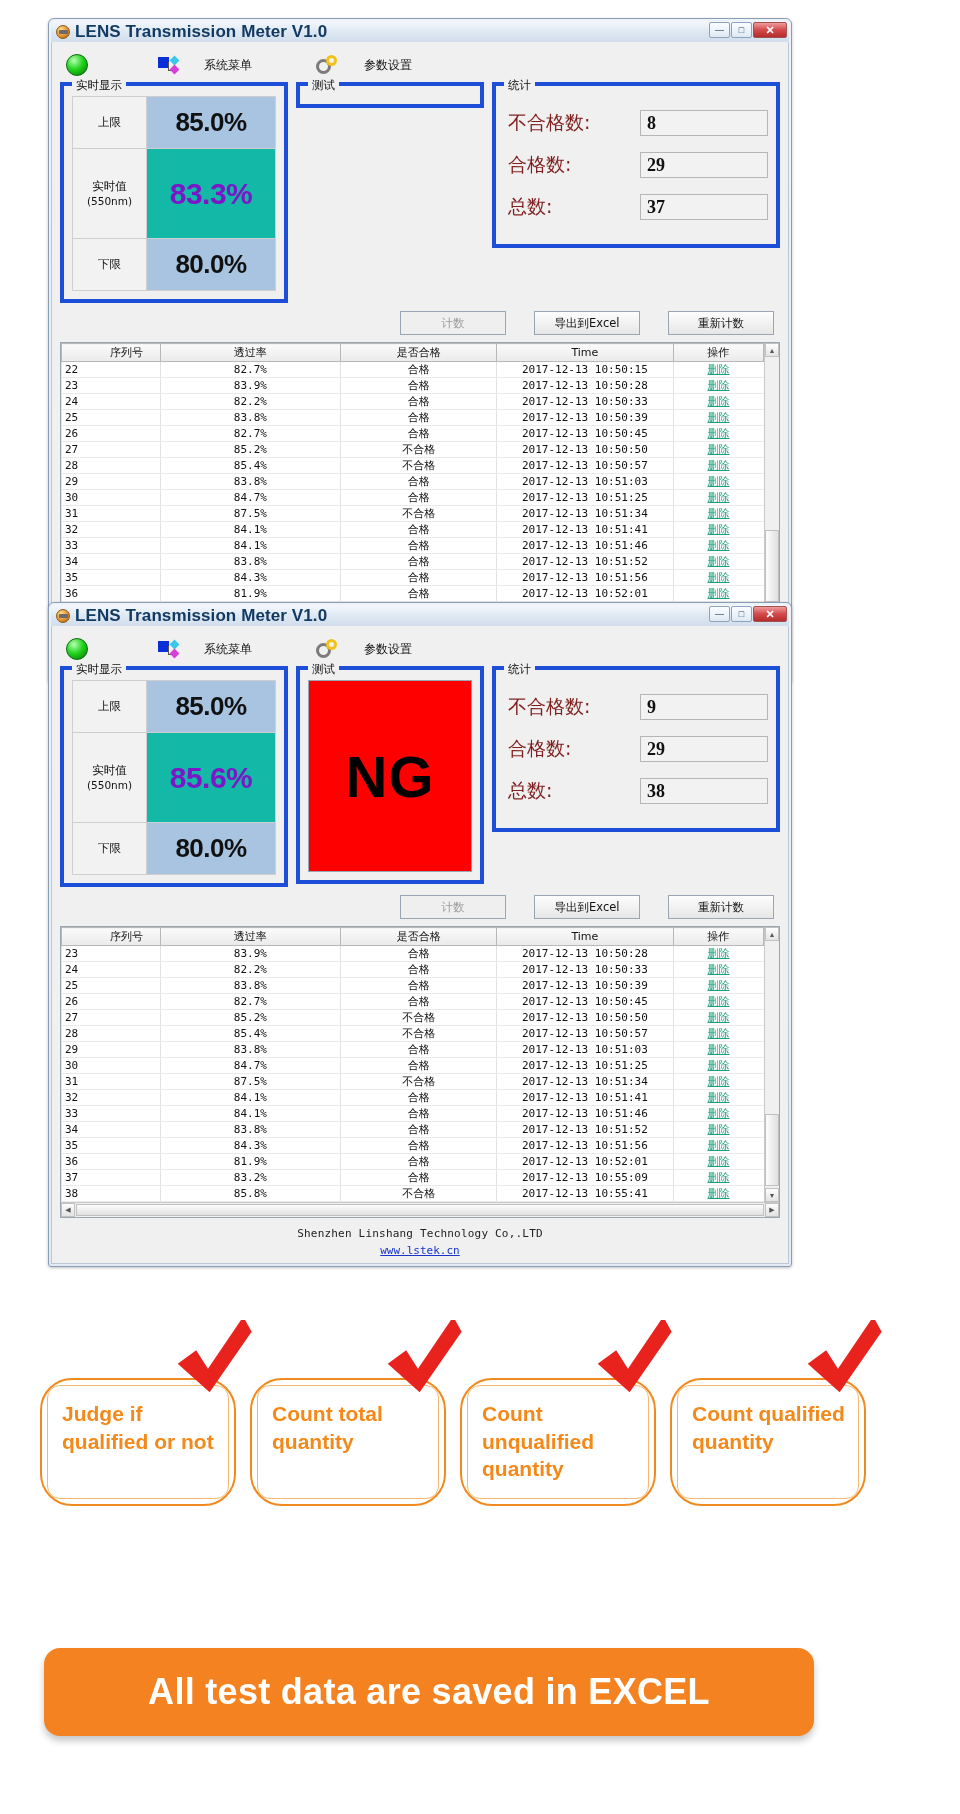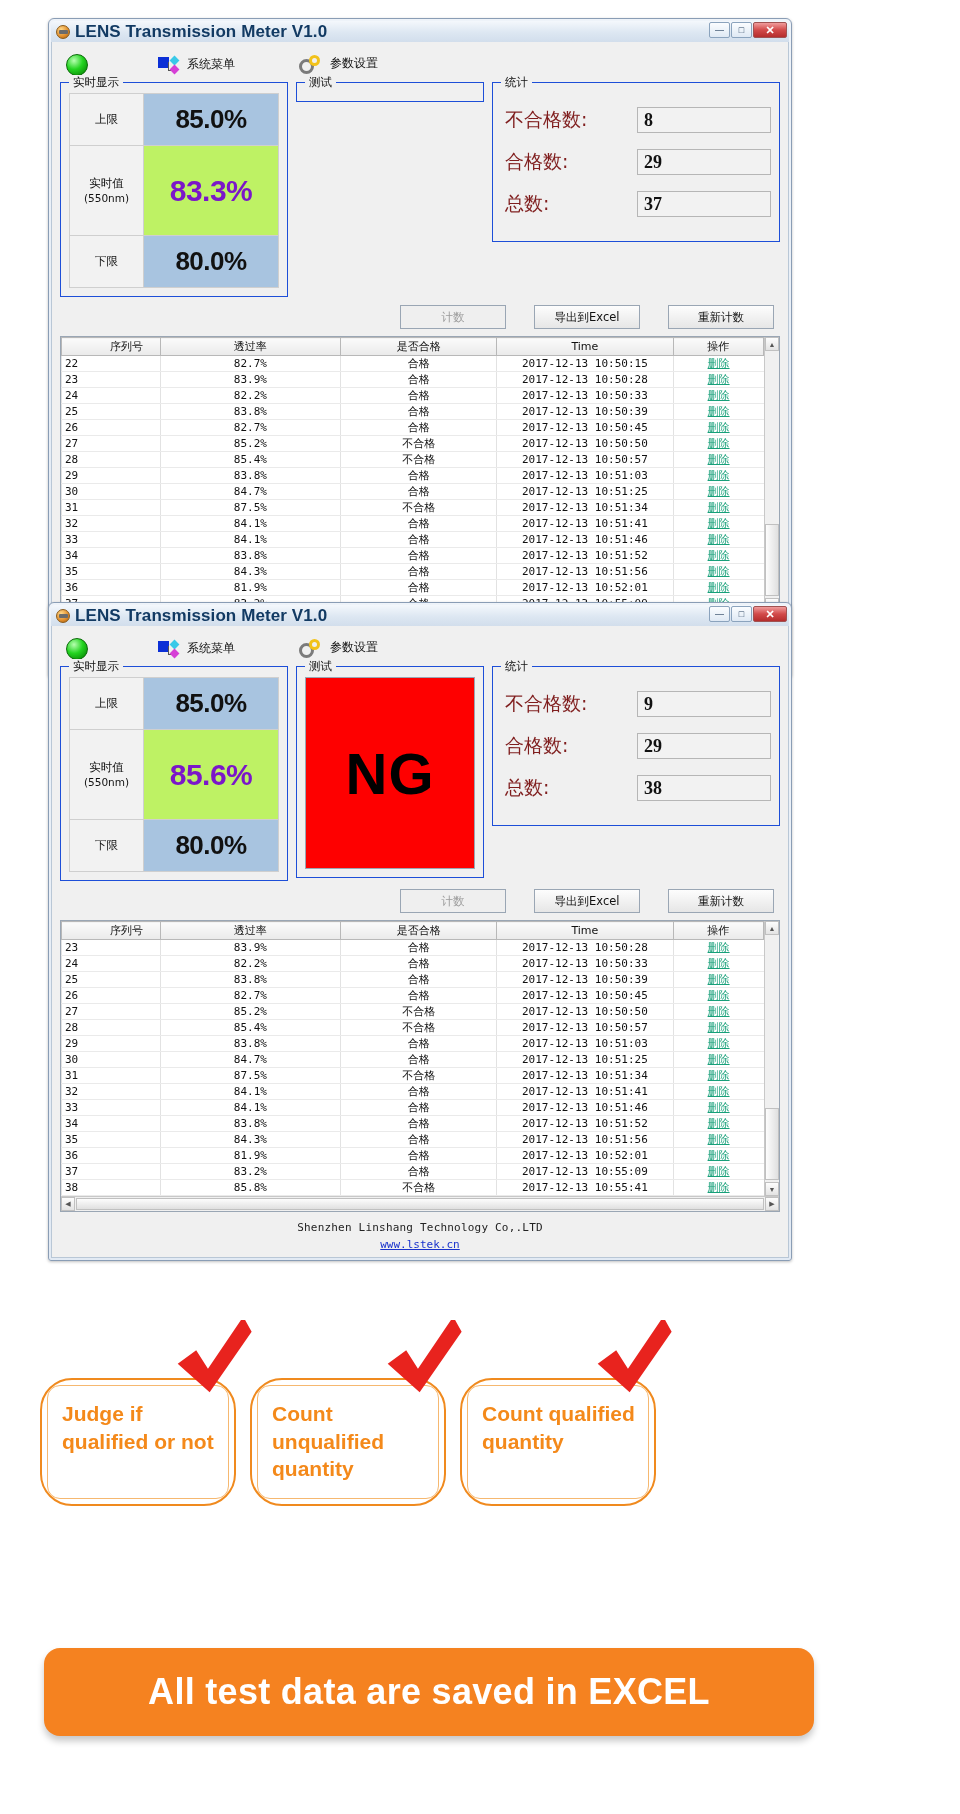--- a/index.html
+++ b/index.html
@@ -65,21 +65,21 @@
     padding: 6px 8px 4px 8px;
   }
 
   
   .toolbar { height: 34px; display: flex; align-items: center; gap: 0; padding-left: 6px; }
   .led {
     width: 22px; height: 22px; border-radius: 50%;
     background: radial-gradient(circle at 35% 28%, #b6ffb0, #24d421 45%, #0a8f08 85%);
     border: 1px solid #0a6b08;
   }
-  .tb-item { display: flex; align-items: flex-start; gap: 7px; cursor: default; }
+  .tb-item { display: flex; align-items: center; gap: 24px; cursor: default; }
   .tb-item.menu { margin-left: 70px; }
   .tb-item.params { margin-left: 64px; }
   .tb-label { font-size: 12px; color: #111; font-family: "DejaVu Sans", sans-serif; }
   .ico-sys { position: relative; width: 22px; height: 18px; }
   .ico-sys .sq { position:absolute; left:0; top:1px; width:11px; height:11px; background:#0b2fd6; }
   .ico-sys .arm { position:absolute; left:10px; top:6px; width:1px; height:9px; background:#555; }
   .ico-sys .arm2{ position:absolute; left:10px; top:14px; width:5px; height:1px; background:#555; }
   .ico-sys .d1 { position:absolute; left:13px; top:1px; width:7px; height:7px; background:#39c9e8; transform:rotate(45deg); }
   .ico-sys .d2 { position:absolute; left:13px; top:10px; width:7px; height:7px; background:#d63fd6; transform:rotate(45deg); }
   .ico-gear { position: relative; width: 24px; height: 20px; }
@@ -87,39 +87,39 @@
     position:absolute; left:0; top:4px; width:15px; height:15px; border-radius:50%;
     border:3px solid #7b7b7b; background:#f0f0f0;
   }
   .ico-gear .g2 {
     position:absolute; left:10px; top:0px; width:11px; height:11px; border-radius:50%;
     border:3px solid #f2c21a; background:#f0f0f0;
   }
 
   
   .row-main { display: flex; gap: 8px; align-items: flex-start; }
-  .gbox { position: relative; border: 1px solid #1d4ed8; padding: 10px 8px 8px 8px; background: #f0f0f0; }
+  .gbox { position: relative; border: 4px solid #1d4ed8; padding: 10px 8px 8px 8px; background: #f0f0f0; }
   .gbox > .legend {
     position: absolute; top: -8px; left: 8px; background: #f0f0f0;
     padding: 0 4px; font-size: 11.5px; color: #111;
     font-family: "DejaVu Sans", sans-serif;
   }
 
   .g-realtime { width: 228px; }
   .rt-table { width: 100%; border-collapse: collapse; background: #fff; border: 1px solid #b0b0b0; }
   .rt-table td { border: 1px solid #cfcfcf; padding: 0; }
   .rt-lab {
     width: 74px; text-align: center; font-size: 11.5px; color: #111;
     background: #f2f2f2; font-family: "DejaVu Sans", sans-serif; line-height: 1.35;
     padding: 4px 2px;
   }
   .rt-lab .sub { font-size: 10.5px; }
   .rt-val { text-align: center; font-weight: bold; letter-spacing: -0.5px; }
   .rt-hi, .rt-lo { background: #a8c4e0; height: 52px; font-size: 26px; color: #111; }
-  .rt-now { background: #bef264; height: 90px; font-size: 30px; color: #7b16c9; }
+  .rt-now { background: #14b8a6; height: 90px; font-size: 30px; color: #7b16c9; }
 
   .g-test { width: 188px; }
   .test-box {
     height: 192px; border: 1px solid #9aa6b4;
     display: flex; align-items: center; justify-content: center;
     font-weight: bold; color: #000; letter-spacing: 1px;
   }
   .test-box.pass { background: #00f000; font-size: 58px; }
   .test-box.ng   { background: #fe0000; font-size: 58px; }
 
@@ -696,20 +696,26 @@
     <div class="co-box">
       <svg class="tick" viewBox="0 0 100 100">
         <path d="M8,52 L30,36 L44,58 L86,-4 L96,14 L46,86 Z" fill="#e8231e"></path>
       </svg>
       <div class="co-text">Judge if qualified or not</div>
     </div>
     <div class="co-box">
       <svg class="tick" viewBox="0 0 100 100">
         <path d="M8,52 L30,36 L44,58 L86,-4 L96,14 L46,86 Z" fill="#e8231e"></path>
       </svg>
+      <div class="co-text">Count total quantity</div>
+    </div>
+    <div class="co-box">
+      <svg class="tick" viewBox="0 0 100 100">
+        <path d="M8,52 L30,36 L44,58 L86,-4 L96,14 L46,86 Z" fill="#e8231e"></path>
+      </svg>
       <div class="co-text">Count unqualified quantity</div>
     </div>
     <div class="co-box">
       <svg class="tick" viewBox="0 0 100 100">
         <path d="M8,52 L30,36 L44,58 L86,-4 L96,14 L46,86 Z" fill="#e8231e"></path>
       </svg>
       <div class="co-text">Count qualified quantity</div>
     </div>
   </div>
 

